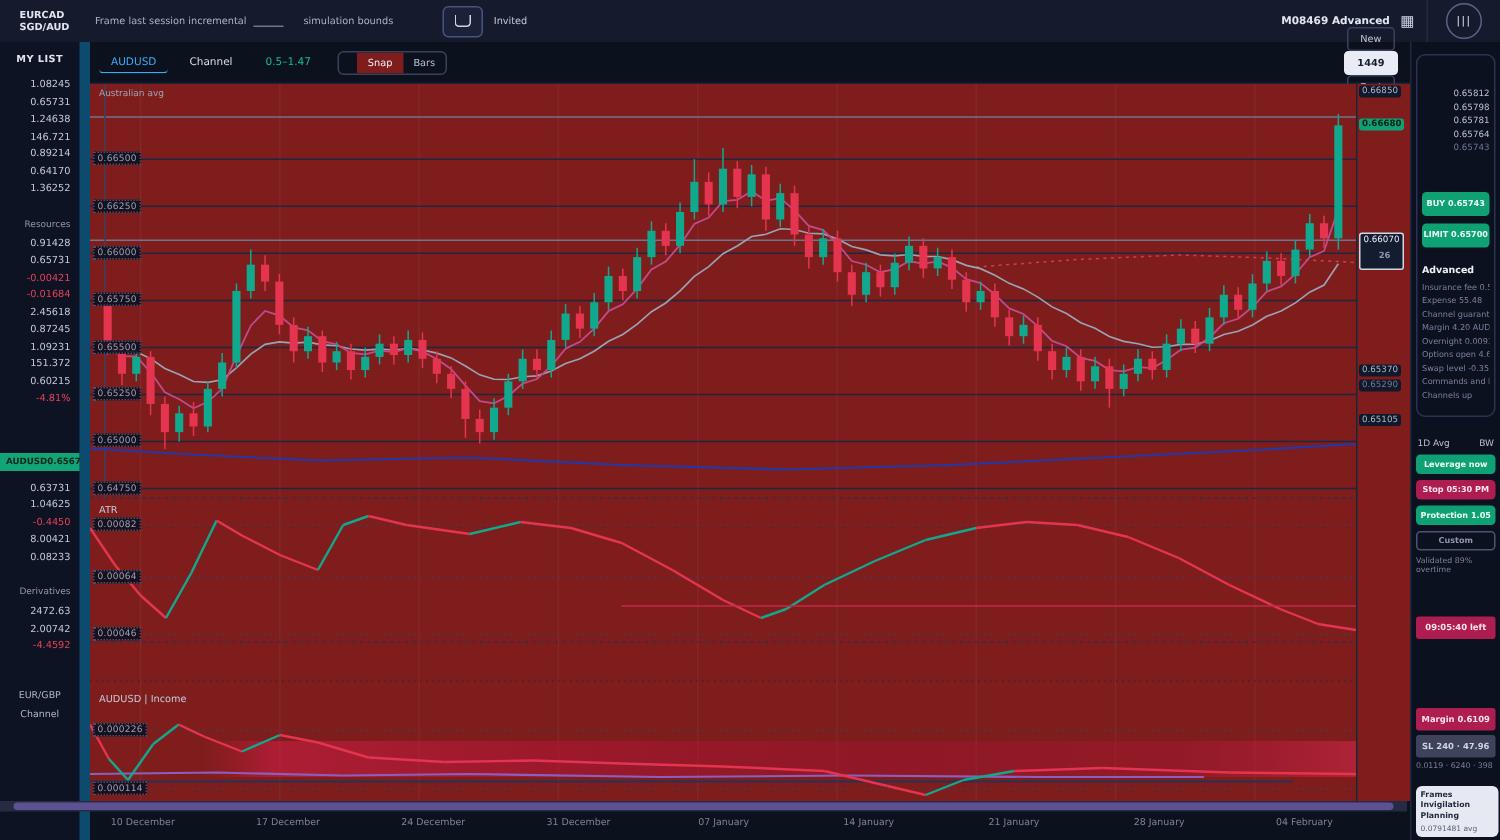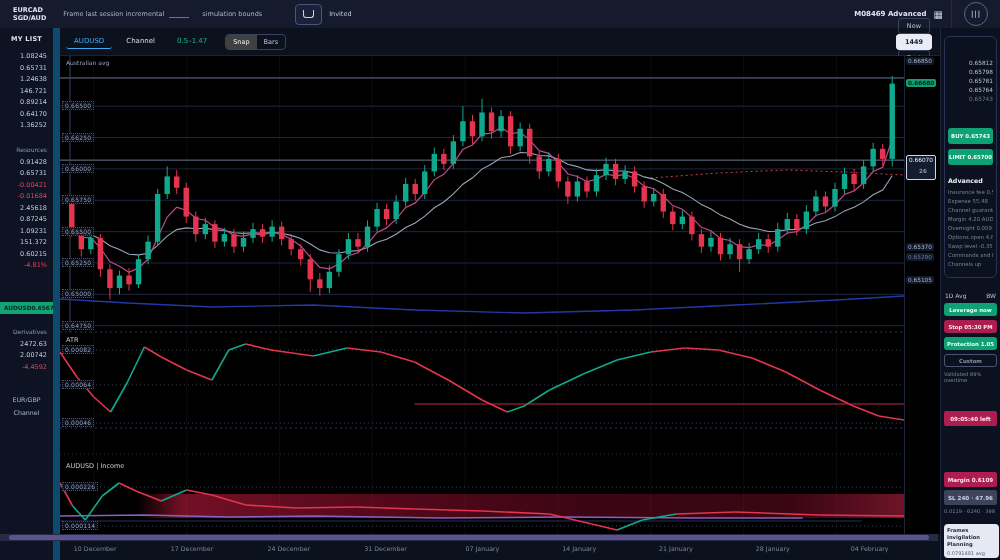--- a/index.html
+++ b/index.html
@@ -31,26 +31,26 @@
   .wl-sub{font-size:6px;color:#8d97ad;text-align:right;padding-right:6px;margin:14px 0 4px;}
   .wl-sel{background:#12a377;color:#06281d;font-size:5.8px;font-weight:bold;display:flex;
           justify-content:space-between;padding:3px 4px;margin:30px 0 6px;}
   .wl-foot{font-size:6.3px;color:#aeb6c8;text-align:center;line-height:13px;margin-top:20px;}
   
   .tb{position:absolute;left:60px;top:28px;width:880px;height:28px;background:#0c111e;
       border-bottom:1px solid #1d2438;display:flex;align-items:center;box-sizing:border-box;}
   .tab{font-size:7px;padding:3px 8px;margin-left:6px;border-radius:3px;cursor:default;}
   .seg{display:flex;border:1px solid #39415e;border-radius:4px;margin-left:10px;overflow:hidden;}
   .seg span{font-size:6.5px;padding:3px 7px;color:#b9c1d4;}
-  .seg span.on{background:#404040;color:#eef1f8;}
+  .seg span.on{background:#7f1d1d;color:#eef1f8;margin-left:12px;}
   .tb-right{margin-left:auto;display:flex;align-items:center;margin-right:8px;flex-direction:column;}
   .btn{font-size:6.5px;padding:3px 8px;border-radius:3px;margin-left:5px;border:1px solid #39415e;color:#b9c1d4;}
   .btn.solid{background:#e9ecf4;color:#171d30;font-weight:bold;border-color:#e9ecf4;}
   
-  .chart{position:absolute;left:60px;top:56px;width:880px;height:478px;background:#000000;}
+  .chart{position:absolute;left:60px;top:56px;width:880px;height:478px;background:#7f1d1d;}
   .tick{position:absolute;left:2px;transform:translateY(-5px);font-size:6px;color:#97a1b8;
         background:rgba(10,15,28,.88);padding:0 2px;border:1px dotted #44506e;letter-spacing:.2px;}
   .plabel{position:absolute;left:6px;font-size:6.5px;color:#c3cad9;}
   .legend{position:absolute;left:6px;top:3px;font-size:6px;color:#9aa3b8;}
   .raxis{position:absolute;left:844px;top:0;width:36px;height:478px;border-left:1px solid #1c2438;}
   .tag{position:absolute;left:1px;font-size:5.8px;color:#aeb6c8;background:#10182b;
        padding:1px 2px;border-radius:2px;white-space:nowrap;}
   .tag.current{background:#0fa173;color:#04221a;font-weight:bold;}
   .tag.boxed{border:1px solid #cfd6e4;color:#e8ecf5;background:#141c30;}
   .tag.dim{color:#6d7790;}
@@ -132,20 +132,27 @@
         <div class="wl-row">0.87245</div>
         <div class="wl-row">1.09231</div>
         <div class="wl-row">151.372</div>
         <div class="wl-row">0.60215</div>
         <div class="wl-row neg">-4.81%</div>
       </div>
     <div class="wl-sel">
       <span>AUDUSD</span>
       <span>0.6567</span>
     </div>
+    <div id="wl-g3">
+        <div class="wl-row">0.63731</div>
+        <div class="wl-row">1.04625</div>
+        <div class="wl-row neg">-0.4450</div>
+        <div class="wl-row">8.00421</div>
+        <div class="wl-row">0.08233</div>
+      </div>
     <div class="wl-sub">Derivatives</div>
     <div id="wl-g4">
         <div class="wl-row">2472.63</div>
         <div class="wl-row">2.00742</div>
         <div class="wl-row neg">-4.4592</div>
       </div>
     <div class="wl-foot">
       <div>EUR/GBP</div>
       <div>Channel</div>
     </div>

